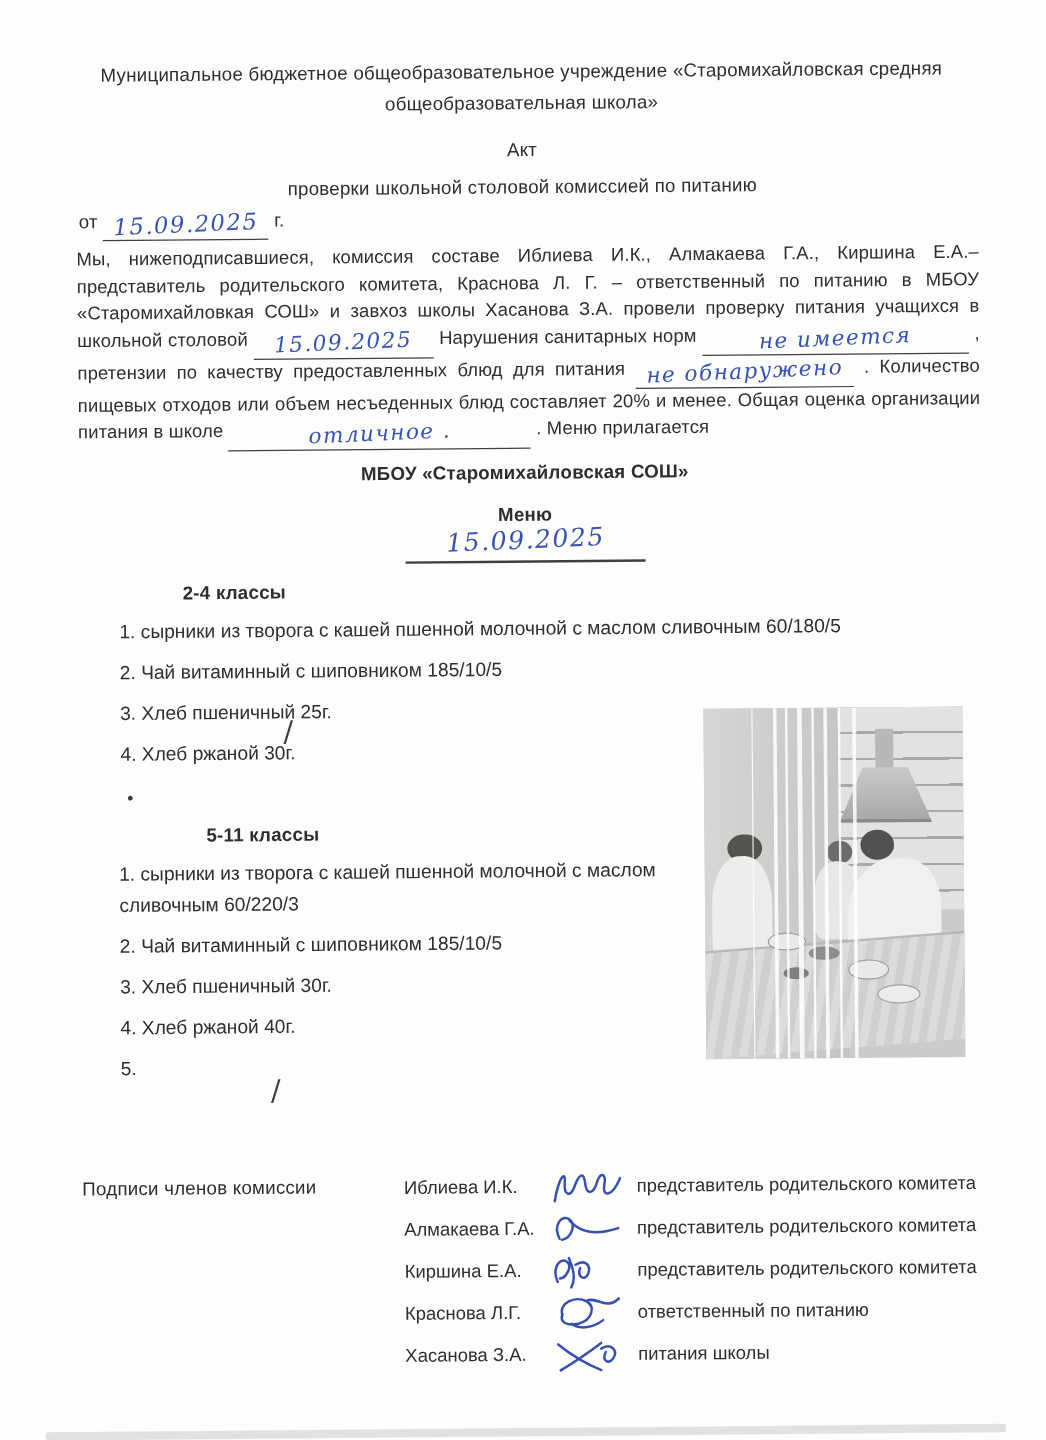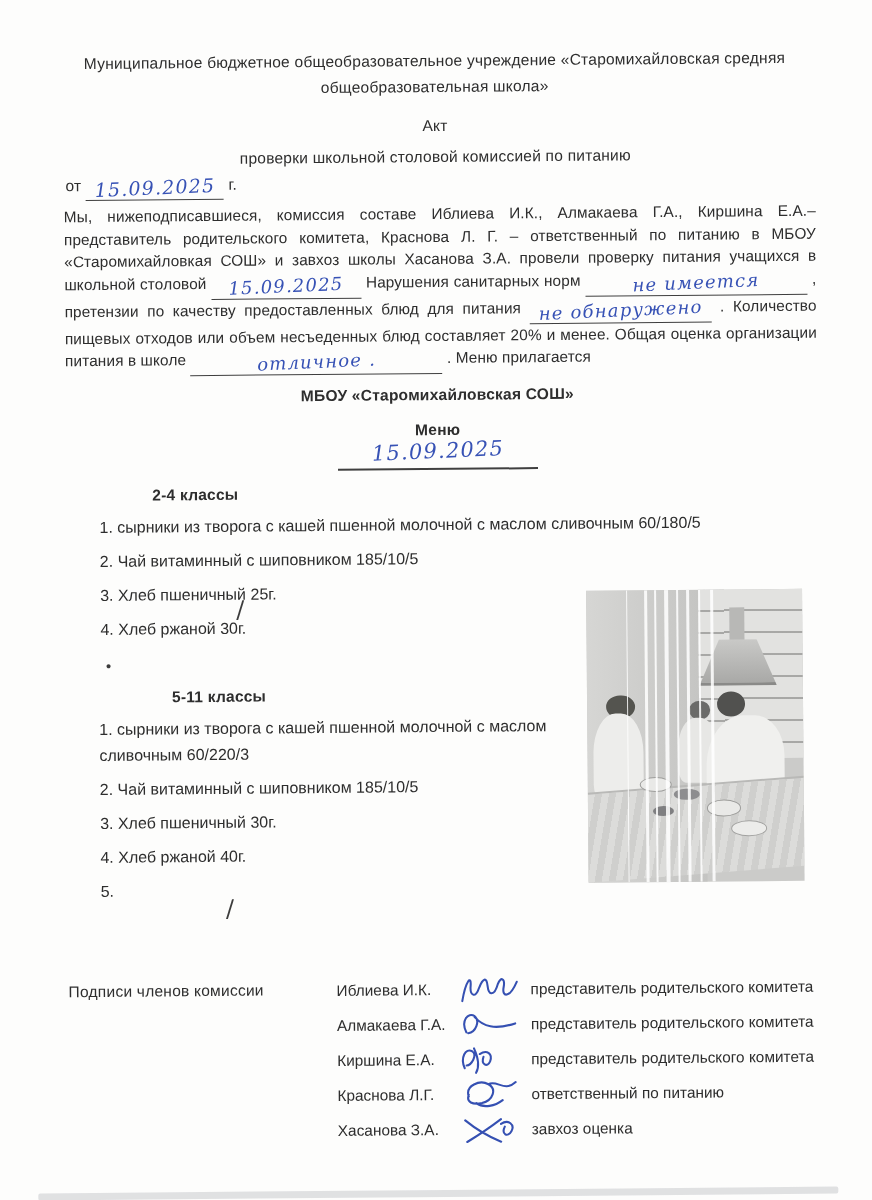--- a/index.html
+++ b/index.html
@@ -175,20 +175,20 @@
       <span>ответственный по  питанию</span>
     </div>
 
     <div class="sigrow">
       <span class="signame">Хасанова З.А.</span>
       <span class="sigscribble">
         <svg viewBox="0 0 68 36" fill="none" stroke="currentColor" stroke-width="2.2" stroke-linecap="round">
           <path d="M8,8 C20,18 34,26 46,31 M46,7 C34,16 20,25 10,31 M46,12 C54,7 61,13 57,20 C53,27 46,23 50,15"></path>
         </svg>
           </span>
-      <span>завхоз оценка</span>
+      <span>питания школы</span>
     </div>
 
   </div>
 
   <div class="abs band"></div>
  </div>
 </div>
 
 </body></html>

